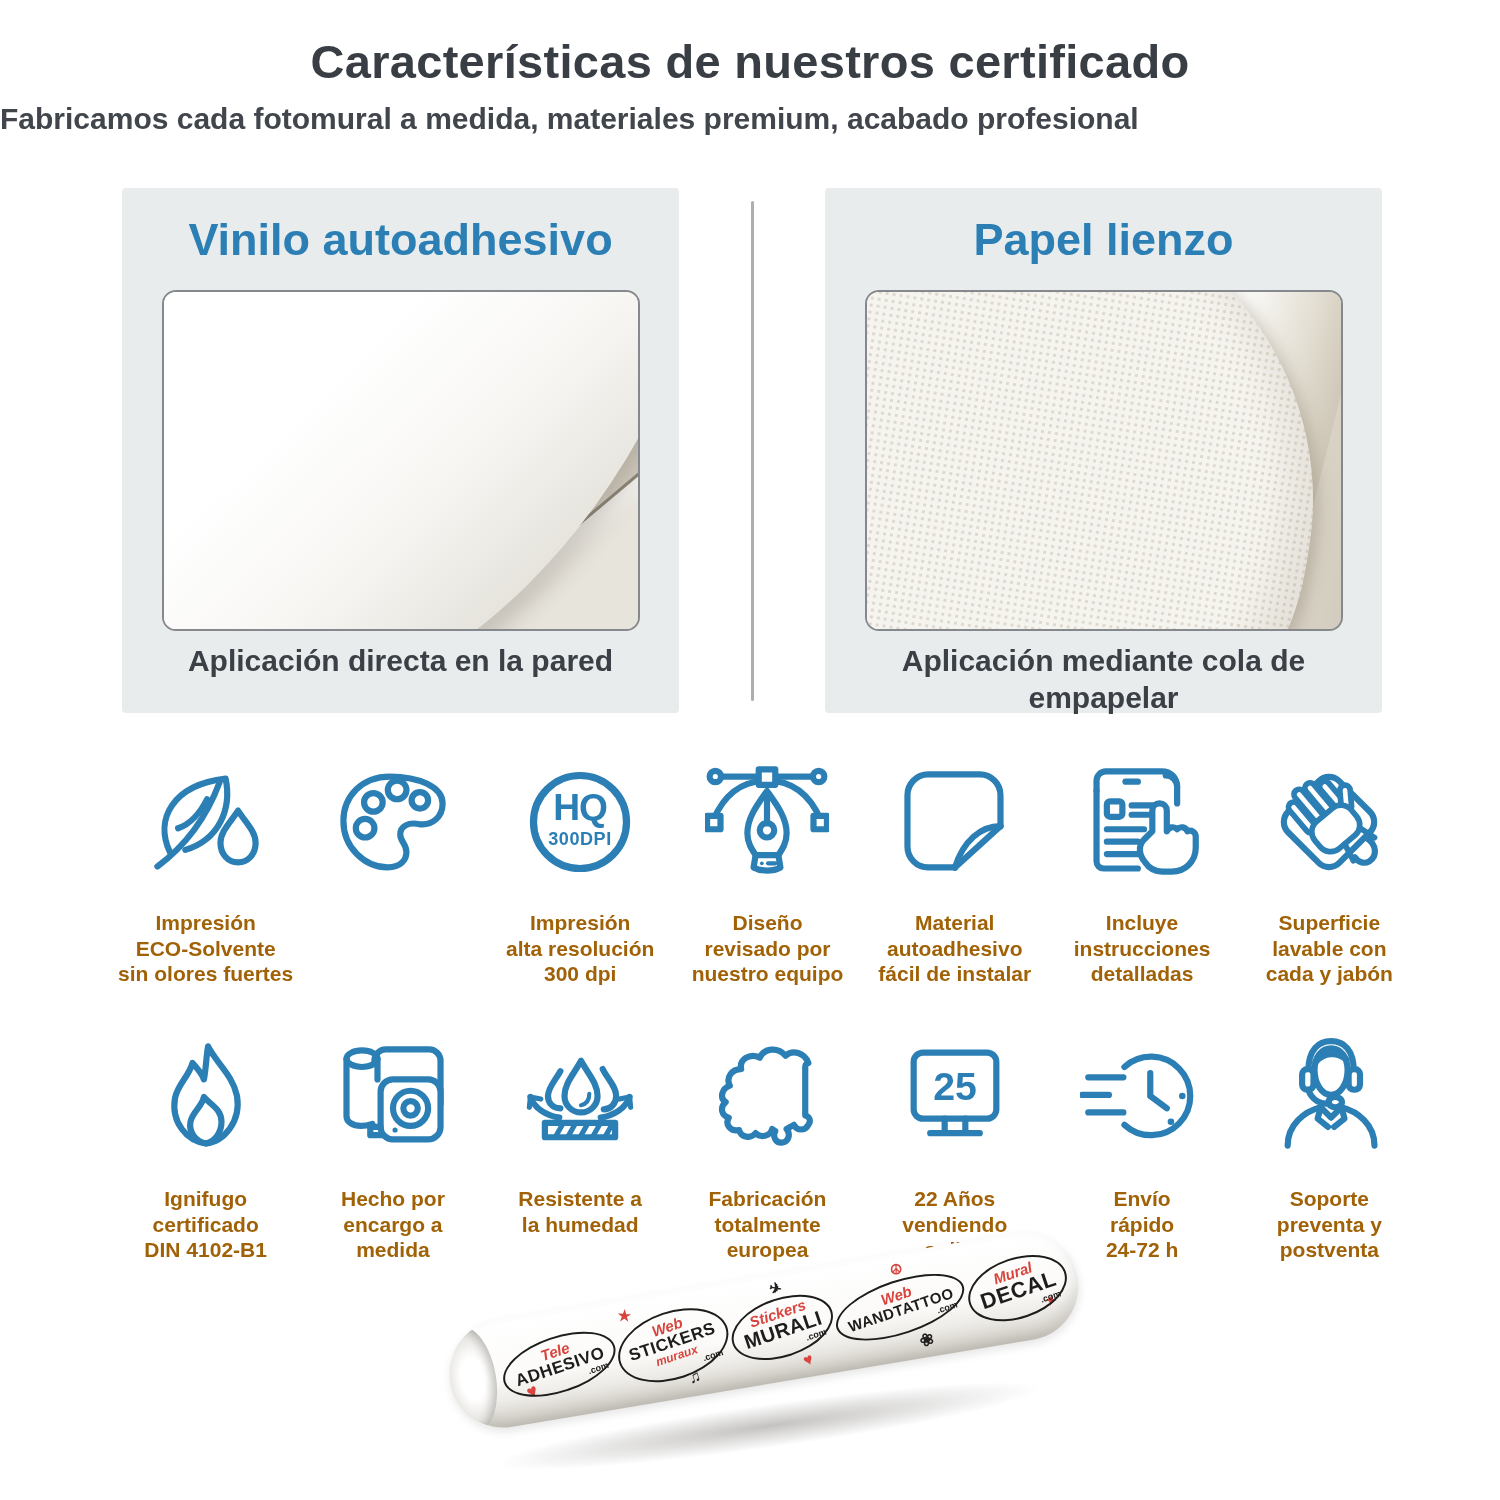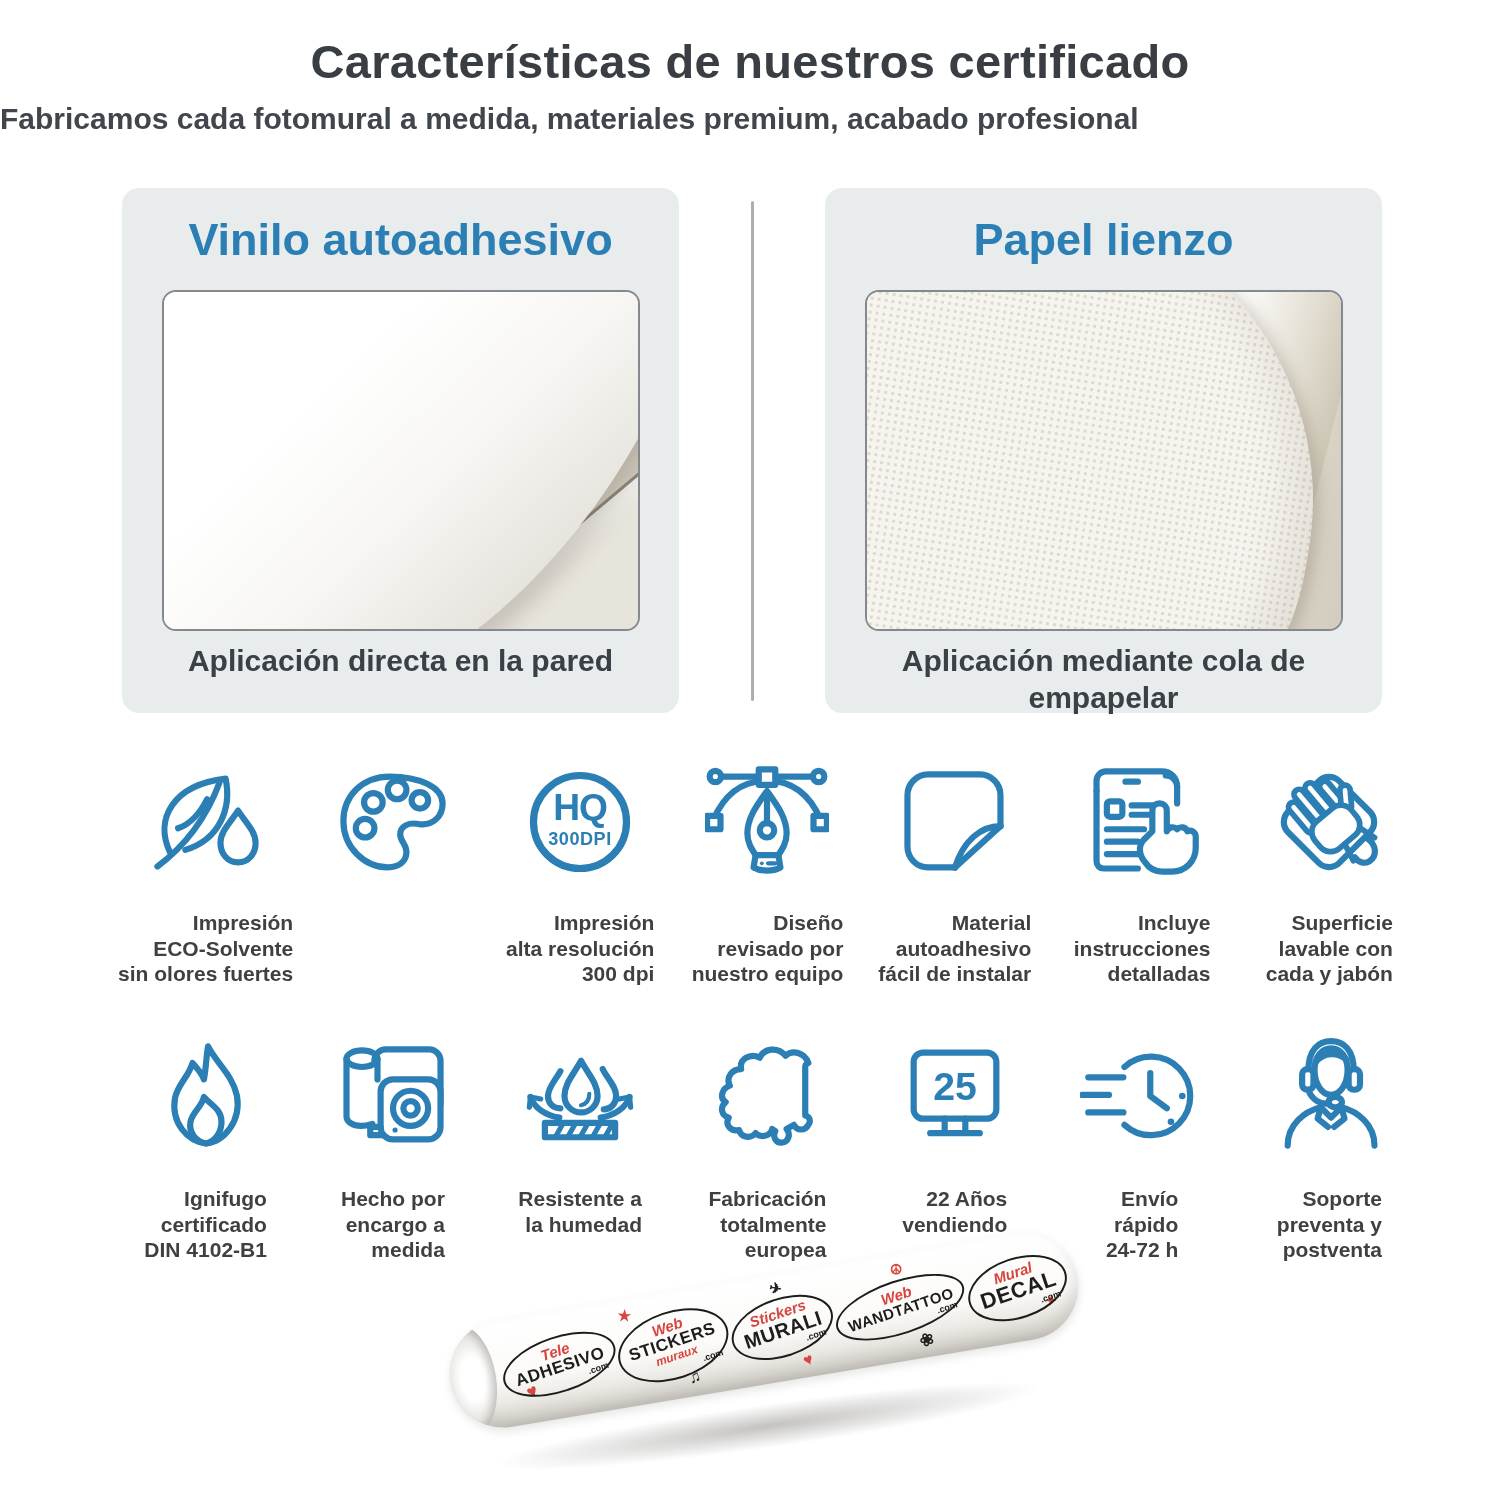--- a/index.html
+++ b/index.html
@@ -7,21 +7,21 @@
   .stage{position:absolute; inset:0; width:1500px; height:1500px;}
 
   
   .page-title{position:absolute; top:34px; left:0; width:100%; text-align:center;
     font-size:47px; font-weight:bold; color:#393e44; letter-spacing:.3px;}
   .page-subtitle{position:absolute; top:102px; left:0; width:100%; text-align:left;
     font-size:30px; font-weight:bold; color:#41464c;}
 
   
   .cards-row{position:absolute; top:188px; left:122px; width:1260px; height:525px; display:flex; justify-content:space-between;}
-  .card{width:557px; height:525px; background:#e9eced; border-radius:17px; box-sizing:border-box; padding-top:26px;}
+  .card{width:557px; height:525px; background:#e9eced; border-radius:4px; box-sizing:border-box; padding-top:26px;}
   .card-title{text-align:center; font-size:45px; font-weight:bold; color:#2b7fb4; margin-bottom:24px;}
   .photo{position:relative; width:474px; height:337px; margin:0 auto; border:2px solid #85898d; border-radius:14px; overflow:hidden; background:#ddd9d0;}
   .card-caption{margin-top:12px; text-align:center; font-size:30px; font-weight:bold; color:#3b4046; line-height:1.22; white-space:pre-line;}
   .cards-divider{width:3px; height:500px; background:#abafb2; align-self:center; border-radius:2px;}
 
   
   .pl-bg{position:absolute; inset:0; background:linear-gradient(102deg,#efeeec 0%,#eceae6 52%,#b7ad9c 66%,#c6bcab 74%,#d8d2c6 88%,#cfc9bc 100%);}
   .pl-sheet2{position:absolute; left:290px; top:335px; width:420px; height:320px; background:#e7e4dc;
     border-top:3px solid #8a8478; transform:rotate(-40deg); transform-origin:0 0; box-shadow:inset 0 12px 16px rgba(255,255,255,.6);}
   .pl-curl{position:absolute; left:-150px; top:-170px; width:620px; height:650px; transform:rotate(18deg);
@@ -40,21 +40,21 @@
     background-size:7px 7px;
     box-shadow:6px 4px 16px rgba(120,110,90,.35), inset -24px -18px 38px rgba(150,140,120,.18);}
 
   
   .features{position:absolute; left:112px; width:1311px; display:grid; grid-template-columns:repeat(7,1fr);}
   .features.row1{top:760px;}
   .features.row2{top:1036px;}
   .feature{display:flex; flex-direction:column; align-items:center;}
   .ic{width:124px; height:124px;}
   .ic svg{width:100%; height:100%; fill:none; stroke:#2b7fb4; stroke-width:6; stroke-linecap:round; stroke-linejoin:round;}
-  .cap{margin-top:26px; text-align:right; font-size:21px; font-weight:bold; color:#404040; line-height:1.22; white-space:pre-line;}
+  .cap{margin-top:26px; text-align:center; font-size:21px; font-weight:bold; color:#a16207; line-height:1.22; white-space:pre-line;}
 
   
   .tube-wrap{position:absolute; left:436px; top:1246px; width:660px; height:250px;}
   .tube-shadow{position:absolute; left:55px; top:158px; width:555px; height:44px; transform:rotate(-8deg);
     background:radial-gradient(ellipse at center, rgba(60,55,50,.30), rgba(60,55,50,0) 70%);}
   .tube{position:absolute; left:10px; top:30px; width:636px; height:108px; transform:rotate(-9.5deg);
     border-radius:54px; overflow:hidden;
     background:linear-gradient(180deg,#ffffff 4%,#fbfaf8 55%,#e2dfd9 92%,#d4d1ca 100%);
     box-shadow:inset 0 -10px 16px rgba(90,85,75,.20), inset 0 8px 10px rgba(255,255,255,.9), 0 4px 10px rgba(0,0,0,.10);}
   .tube-cap{position:absolute; left:-8px; top:1px; width:54px; height:106px; border-radius:50%;

